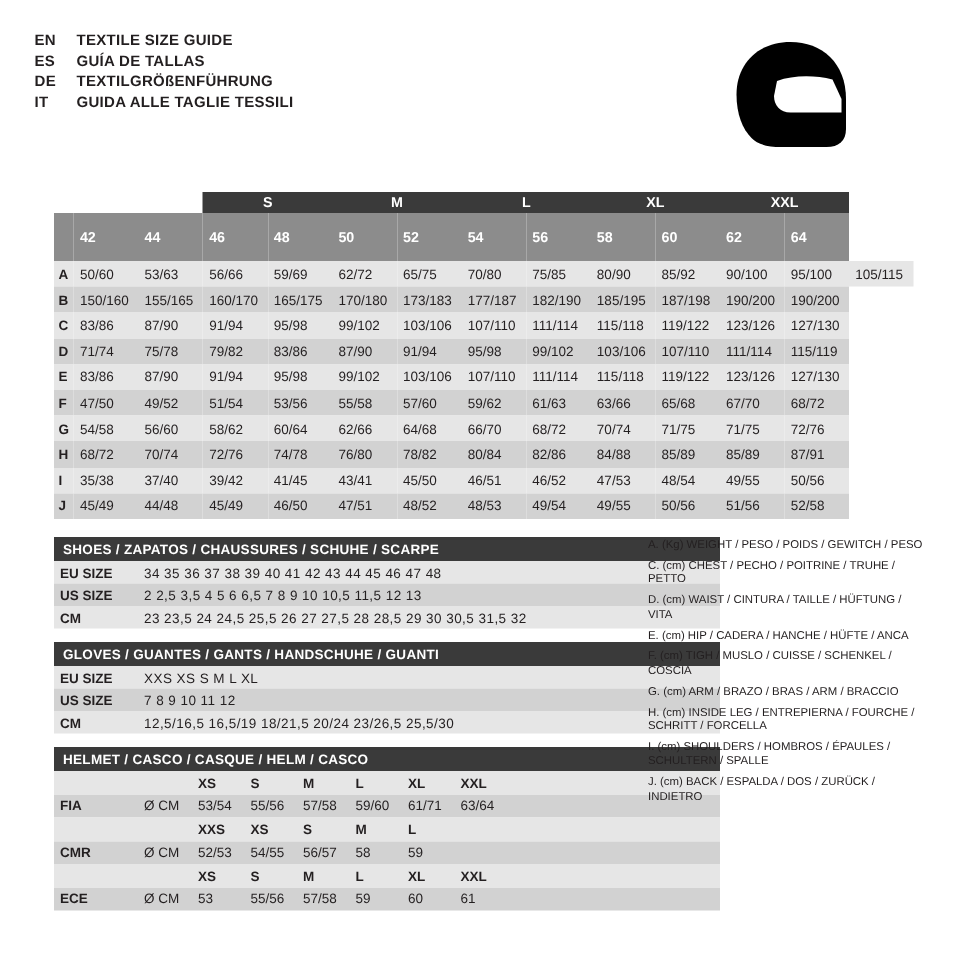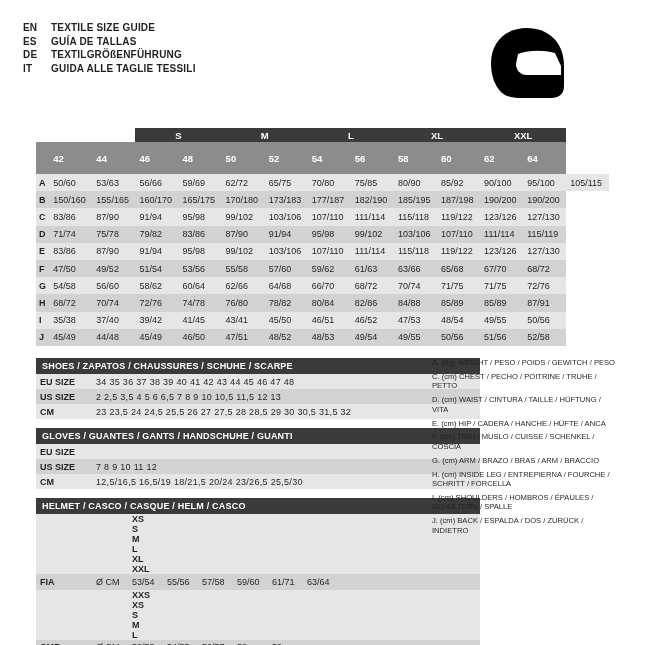--- a/index.html
+++ b/index.html
@@ -48,21 +48,21 @@
   .legend{position:absolute;left:432px;top:358px;width:185px;}
   .legend p{margin:0 0 4.5px 0;font-size:7.6px;line-height:1.24;font-weight:normal;}
 
   
   .helmtbl{margin-top:0;}
   .hrow{display:flex;align-items:center;min-height:15.5px;}
   .hrow .k{width:56px;font-size:9px;font-weight:bold;padding-left:4px;}
   .hrow .u{width:36px;font-size:9px;}
   .hrow .cells{display:flex;flex:1;}
   .hrow .cells span{width:35px;font-size:9px;}
-  .hdrrow span{font-weight:bold;flex-direction:column;}
+  .hdrrow span{font-weight:bold;}
 </style>
 </head>
 <body>
 
 <div class="page">
 
   <div class="header">
     <div class="hdr-row">
       <span class="hdr-lang">EN</span>
       <span class="hdr-txt">TEXTILE SIZE GUIDE</span>
@@ -283,20 +283,21 @@
         <span class="v">23  23,5  24   24,5  25,5  26   27   27,5  28   28,5  29    30   30,5 31,5 32</span>
       </div>
     </div>
 
     <div class="spacer"></div>
 
     <div class="blk">
       <div class="banner">GLOVES / GUANTES / GANTS / HANDSCHUHE / GUANTI</div>
       <div class="srow band-l">
         <span class="k">EU SIZE</span>
+        <span class="v">XXS         XS             S             M             L             XL</span>
       </div>
       <div class="srow band-d">
         <span class="k">US SIZE</span>
         <span class="v">7             8             9            10           11            12</span>
       </div>
       <div class="srow band-l">
         <span class="k">CM</span>
         <span class="v">12,5/16,5   16,5/19    18/21,5    20/24     23/26,5    25,5/30</span>
       </div>
     </div>

